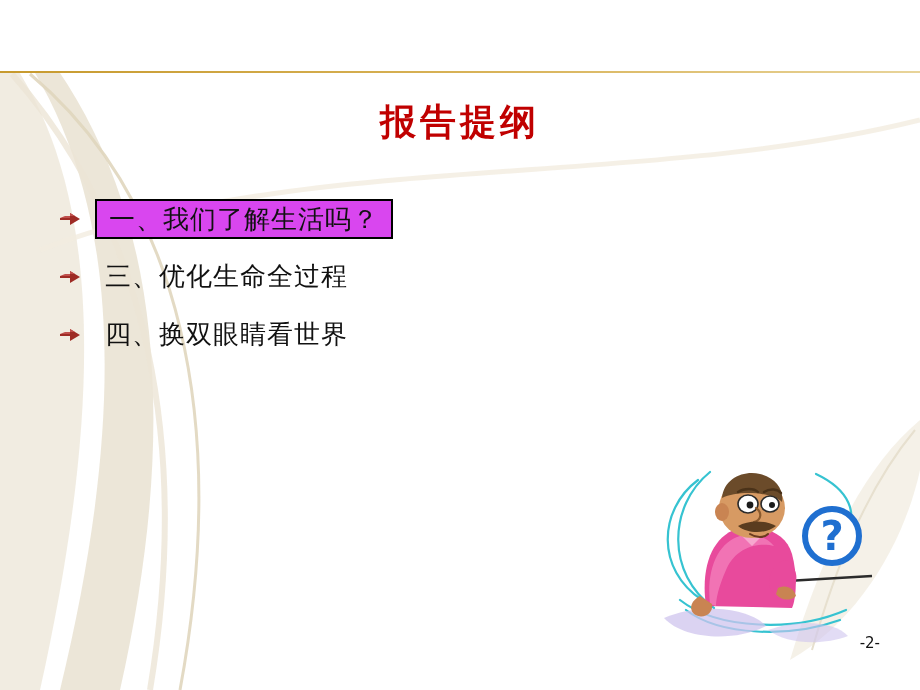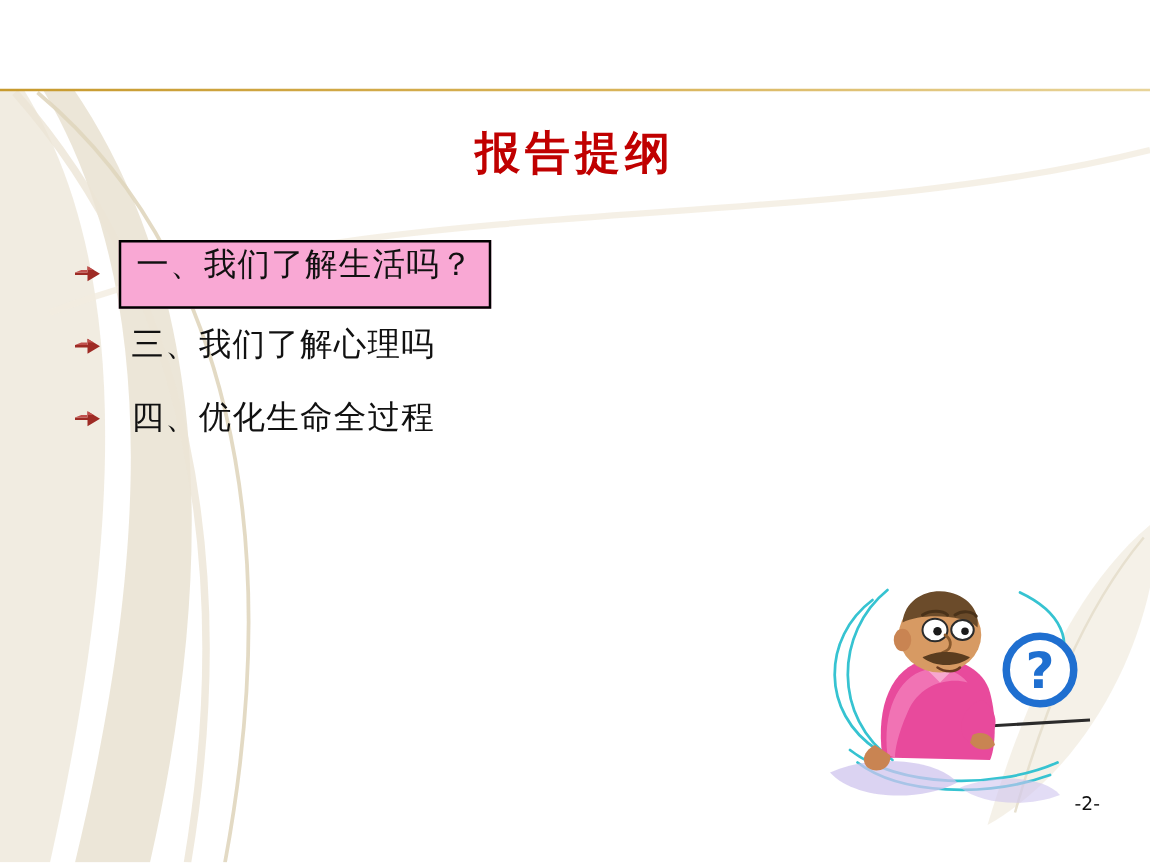--- a/index.html
+++ b/index.html
@@ -91,23 +91,23 @@
   .bullet-text {
     font-family: "DejaVu Sans", "Liberation Sans", sans-serif;
     font-size: 26px;
     color: #111111;
     letter-spacing: 1px;
     line-height: 1;
     white-space: nowrap;
     padding: 6px 10px 8px 10px;
   }
   .bullet-row.highlight .bullet-text {
-    background: #f9a8d4;
+    background: #d946ef;
     border: 2px solid #000000;
-    padding: 5px 12px 20px 12px;
+    padding: 5px 12px 5px 12px;
   }
 
   
   .page-number {
     position: absolute;
     right: 40px;
     bottom: 38px;
     font-family: "DejaVu Sans", "Liberation Sans", sans-serif;
     font-size: 15px;
     color: #111111;
@@ -169,31 +169,31 @@
     </div>
 
 
     <div class="bullet-row">
       <span class="bullet-marker">
         <svg width="26" height="26" viewBox="0 0 26 26" xmlns="http://www.w3.org/2000/svg">
           <path d="M3 12 L13 12 L13 7 L23 13 L13 19 L13 14 L3 14 Z" fill="#9e2b25"></path>
           <path d="M3 12 L13 12 L13 7 L18 10 L8 10 Z" fill="#c0504d"></path>
         </svg>
       </span>
-      <span class="bullet-text">三、我们了解心理吗</span>
+      <span class="bullet-text">三、优化生命全过程</span>
     </div>
 
     <div class="bullet-row">
       <span class="bullet-marker">
         <svg width="26" height="26" viewBox="0 0 26 26" xmlns="http://www.w3.org/2000/svg">
           <path d="M3 12 L13 12 L13 7 L23 13 L13 19 L13 14 L3 14 Z" fill="#9e2b25"></path>
           <path d="M3 12 L13 12 L13 7 L18 10 L8 10 Z" fill="#c0504d"></path>
         </svg>
       </span>
-      <span class="bullet-text">四、优化生命全过程</span>
+      <span class="bullet-text">四、换双眼睛看世界</span>
     </div>
 
   </div>
 
   <div class="clipart">
     <svg width="260" height="200" viewBox="0 0 260 200" xmlns="http://www.w3.org/2000/svg">
 
       <g fill="none" stroke="#36c3d1" stroke-width="2.2" stroke-linecap="round">
         <path d="M58 30 C 18 60, 16 120, 62 150"></path>
         <path d="M70 22 C 28 56, 26 124, 74 158"></path>

